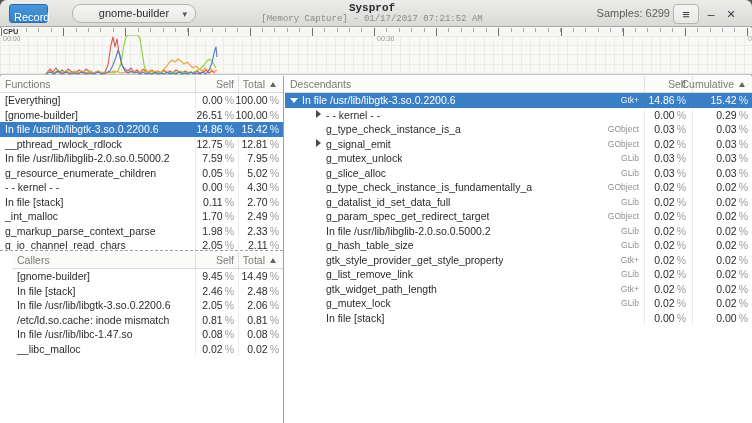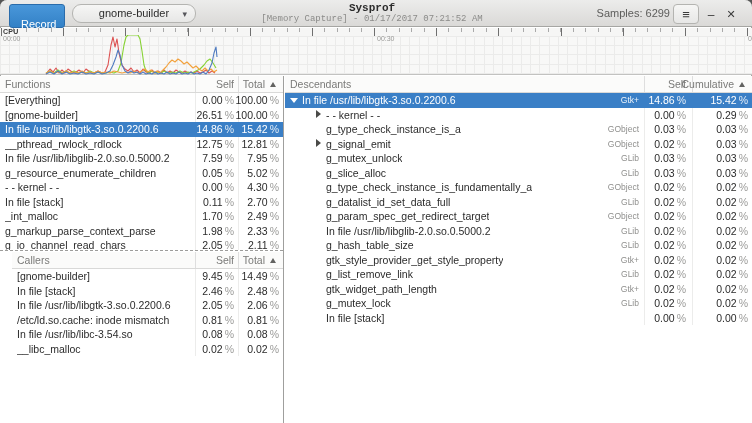--- a/index.html
+++ b/index.html
@@ -4,23 +4,23 @@
 <style>
   html,body{margin:0;padding:0;background:#555;font-family:"Liberation Sans",sans-serif;}
   *{box-sizing:border-box;}
   .window{position:relative;width:752px;height:423px;background:#fff;overflow:hidden;
     border-radius:7px 7px 0 0;box-shadow:inset 0 0 0 1px #a3a3a0;}
 
   
   .titlebar{position:absolute;top:0;left:0;right:0;height:27px;
     background:linear-gradient(#eceCEB,#dad9d7);border-bottom:1px solid #a6a6a3;
     border-radius:7px 7px 0 0;}
-  .btn-record{position:absolute;left:9px;top:4px;width:56px;height:19px;
+  .btn-record{position:absolute;left:9px;top:4px;width:39px;height:19px;
     background:linear-gradient(#4997da,#3381c6);border:1px solid #2a6cab;border-radius:3px;
-    color:#fff;font-size:11px;line-height:17px;text-align:center;padding:11px;cursor:default;
+    color:#fff;font-size:11px;line-height:17px;text-align:center;padding:4px;cursor:default;
     font-family:"Liberation Sans",sans-serif;}
   .btn-target{position:absolute;left:72px;top:4px;width:124px;height:19px;
     background:linear-gradient(#f6f6f5,#e7e7e6);border:1px solid #b4b4b1;border-radius:9px;
     color:#2d2d2d;font-size:11px;line-height:17px;text-align:center;}
   .btn-target .arrow{position:absolute;right:8px;top:0;font-size:9px;color:#55555a;line-height:18px;}
   .title-block{position:absolute;left:0;right:8px;top:2px;text-align:center;pointer-events:none;font-family:Liberation Mono, monospace;}
   .title-block .t{font-size:11px;font-weight:bold;color:#2c2c2c;line-height:12px;}
   .title-block .s{font-size:9px;color:#8b8b89;line-height:11px;}
   .samples{position:absolute;right:82px;top:7px;font-size:11px;color:#5d5d5b;}
   .btn-menu{position:absolute;right:53px;top:4px;width:26px;height:20px;
@@ -256,21 +256,21 @@
             </div>
             <div class="trow">
               <div class="c-name">
                 <span class="lbl">/etc/ld.so.cache: inode mismatch</span>
               </div>
               <div class="c-self">0.81<span class="pct">%</span></div>
               <div class="c-total">0.81<span class="pct">%</span></div>
             </div>
             <div class="trow">
               <div class="c-name">
-                <span class="lbl">In file /usr/lib/libc-3.54.so</span>
+                <span class="lbl">In file /usr/lib/libc-1.47.so</span>
               </div>
               <div class="c-self">0.08<span class="pct">%</span></div>
               <div class="c-total">0.08<span class="pct">%</span></div>
             </div>
             <div class="trow">
               <div class="c-name">
                 <span class="lbl">__libc_malloc</span>
               </div>
               <div class="c-self">0.02<span class="pct">%</span></div>
               <div class="c-total">0.02<span class="pct">%</span></div>

